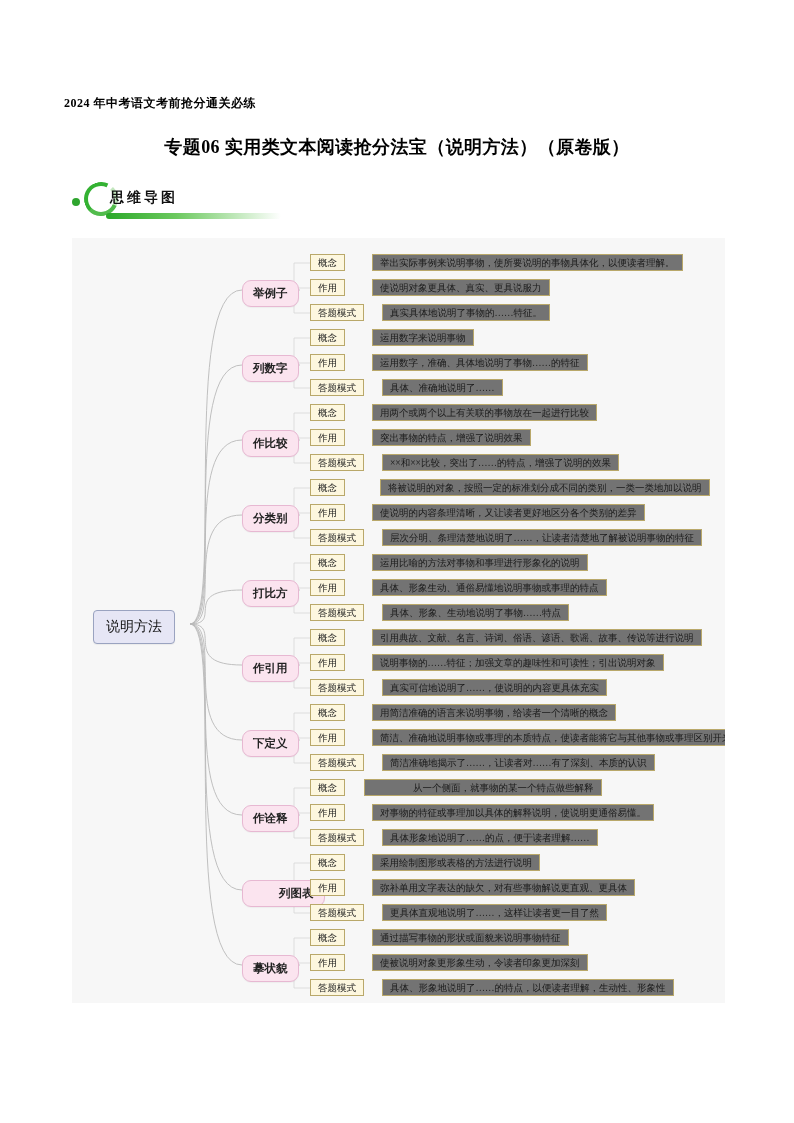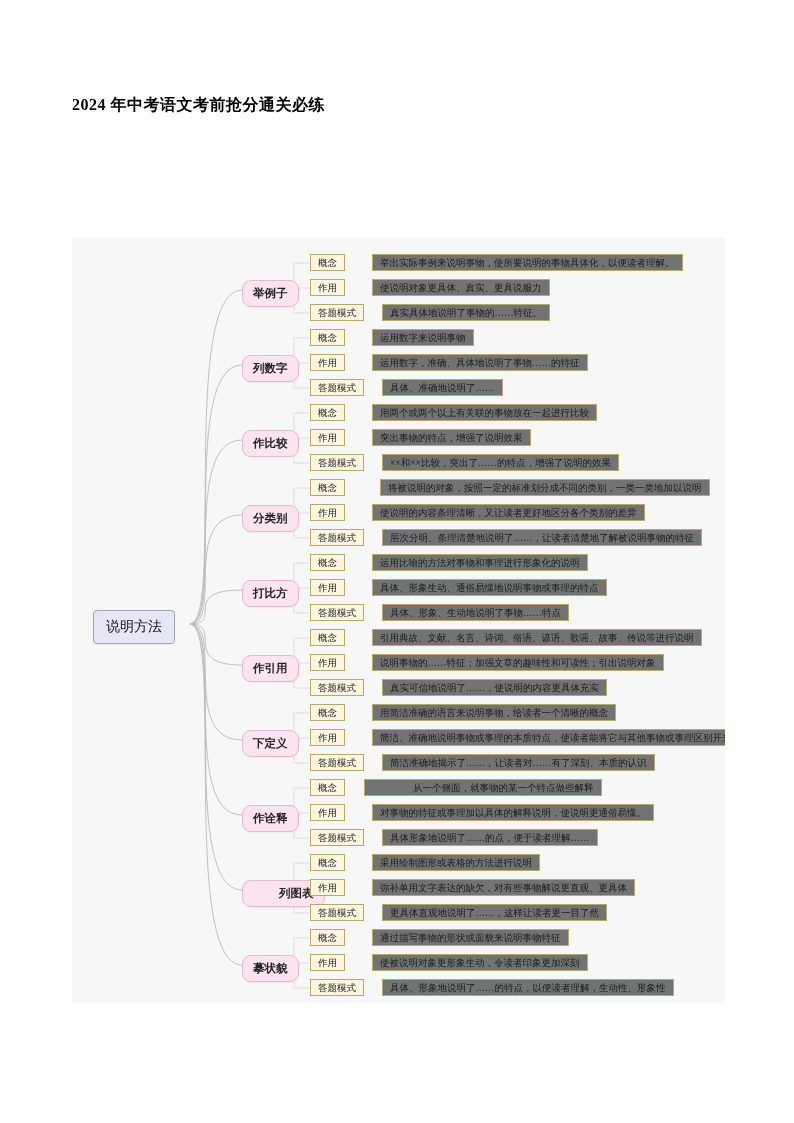--- a/index.html
+++ b/index.html
@@ -7,23 +7,23 @@
     width:794px;height:1123px;
     background:#ffffff;
     font-family:"Liberation Sans","DejaVu Sans",sans-serif;
     position:relative;
     overflow:hidden;
   }
   .page{position:relative;width:794px;height:1123px;}
 
   
   .doc-title{
-    position:absolute;left:72px;top:95px;
-    font-family:"Liberation Serif","DejaVu Serif",serif;
-    font-size:16px;font-weight:700;color:#000;
+    position:absolute;left:64px;top:95px;
+    font-family:"Liberation Serif","DejaVu Serif",serif;
+    font-size:12px;font-weight:700;color:#000;
     letter-spacing:.5px;white-space:nowrap;
   }
   .doc-subtitle{
     position:absolute;left:0;top:135px;width:794px;
     text-align:center;
     font-family:"Liberation Serif","DejaVu Serif",serif;
     font-size:18px;font-weight:700;color:#000;
     letter-spacing:.4px;white-space:nowrap;
   }
 
@@ -100,21 +100,29 @@
     font-family:"Liberation Serif","DejaVu Serif",serif;
     font-size:9.5px;color:#1a1a1a;white-space:nowrap;line-height:1.1;
   }
 </style>
 </head>
 <body>
 
 <div class="page">
 
   <div class="doc-title">2024 年中考语文考前抢分通关必练</div>
-
+  <div class="doc-subtitle">专题06 实用类文本阅读抢分法宝（说明方法）（原卷版）</div>
+
+  <div class="badge">
+    <div class="dot"></div>
+    <div class="ring"></div>
+    <div class="ring2"></div>
+    <div class="btext">思维导图</div>
+    <div class="underline"></div>
+  </div>
 
   <div class="map">
     <svg class="links" viewBox="0 0 653 765">
       <g fill="none" stroke="#b9b9b9" stroke-width="0.9" id="root-links">
           <path d="M 118 386 C 152 386, 108 52, 170 52"></path>
           <path d="M 118 386 C 152 386, 108 127, 170 127"></path>
           <path d="M 118 386 C 152 386, 108 202, 170 202"></path>
           <path d="M 118 386 C 152 386, 108 277, 170 277"></path>
           <path d="M 118 386 C 152 386, 108 352, 170 352"></path>
           <path d="M 118 386 C 152 386, 108 427, 170 427"></path>

